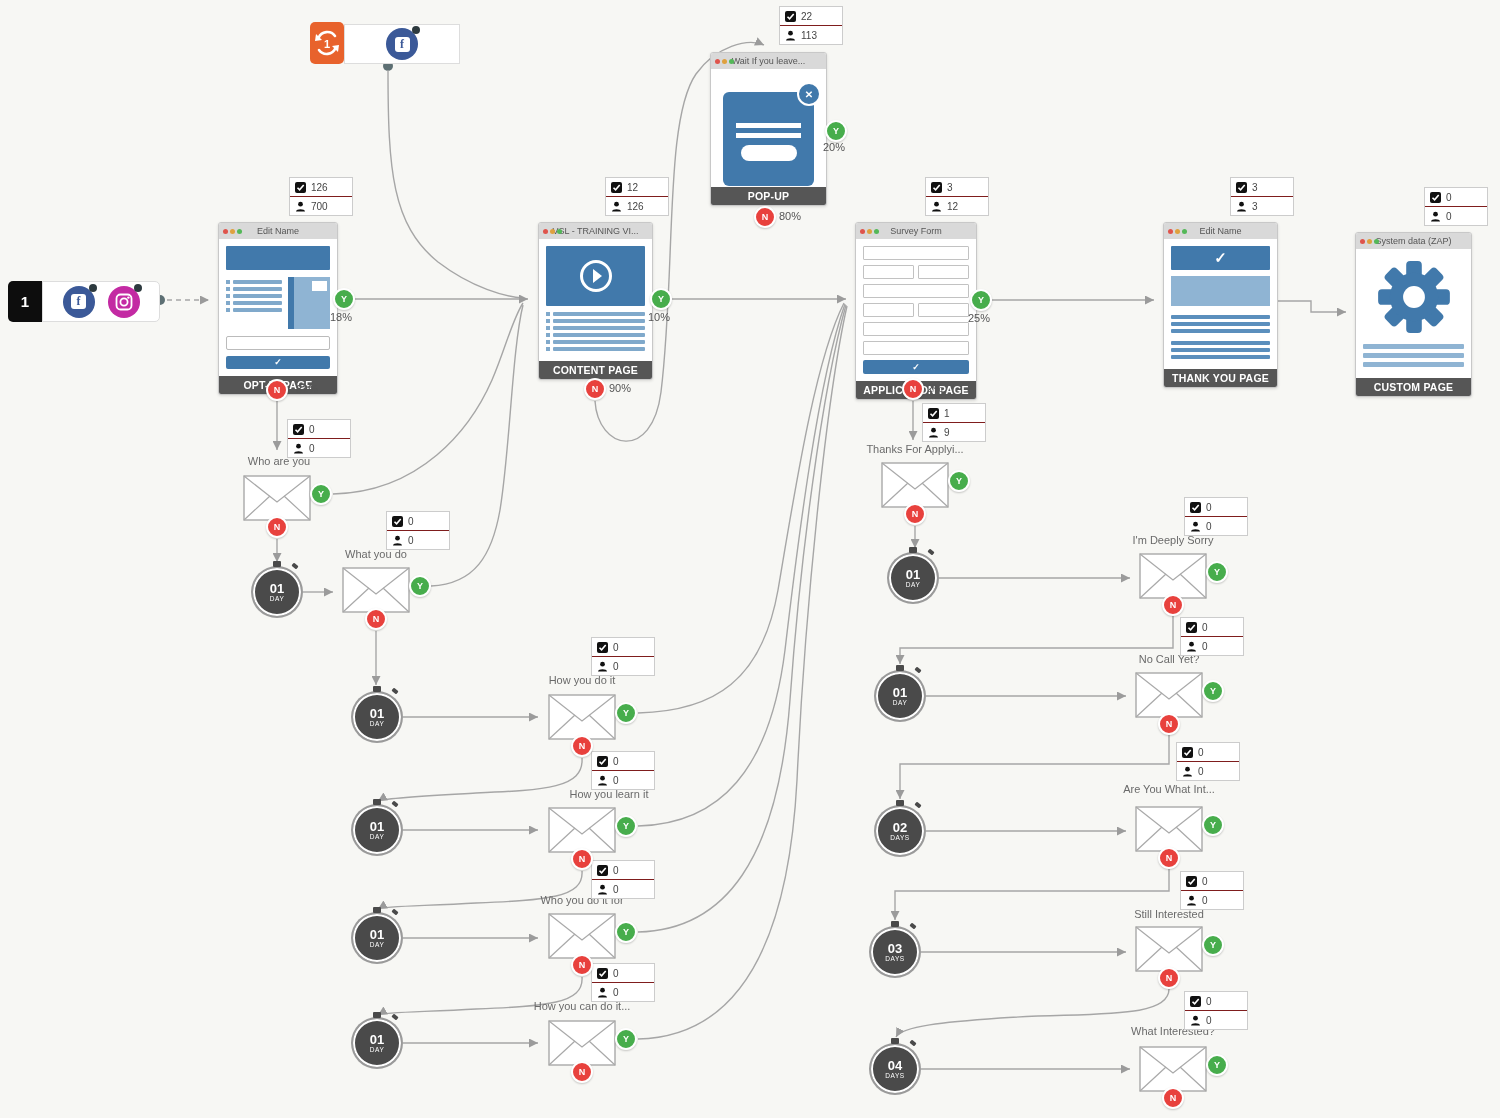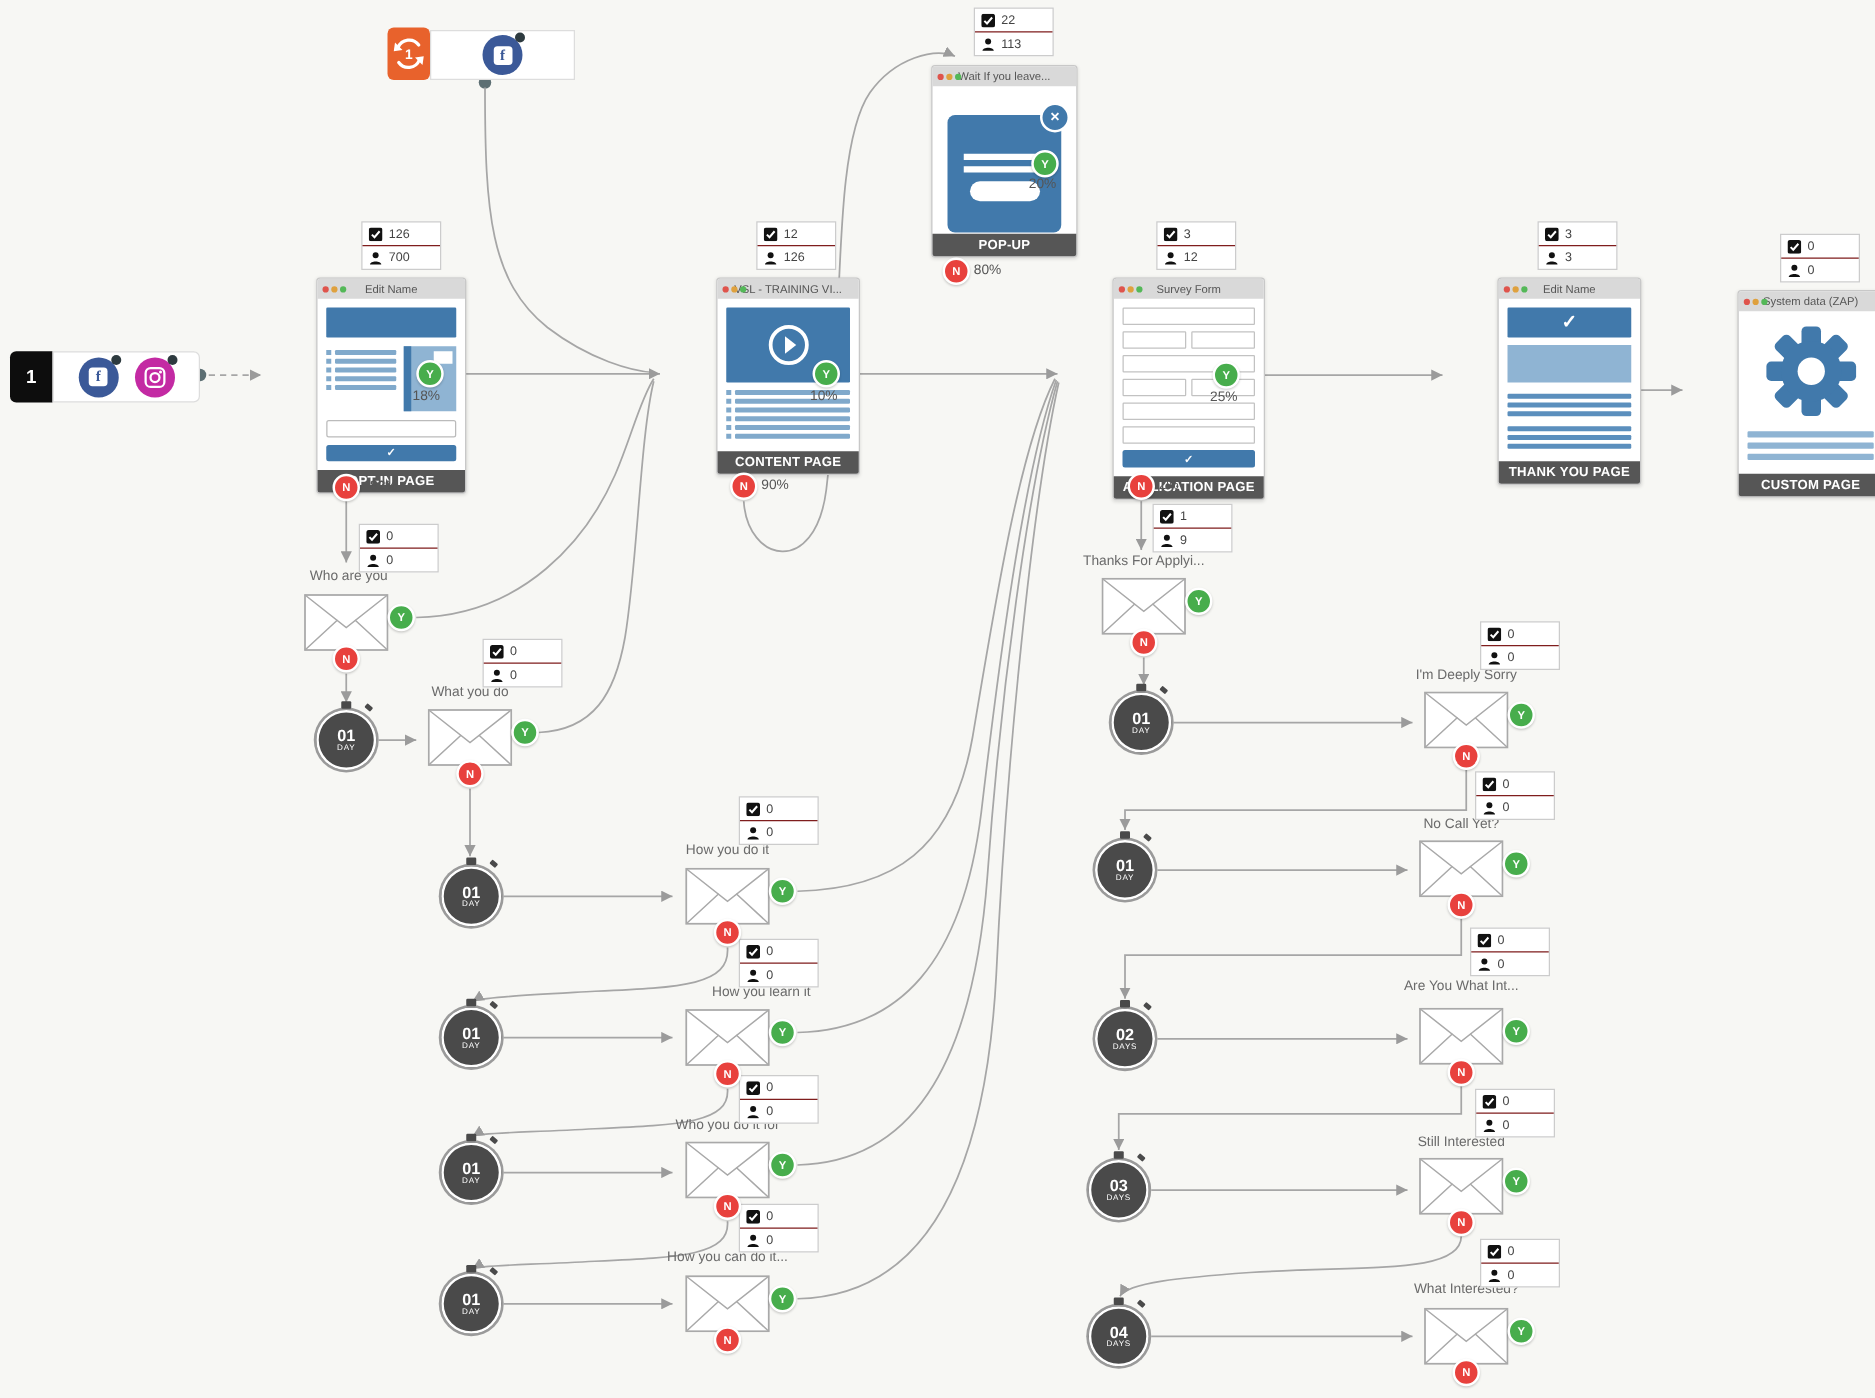--- a/index.html
+++ b/index.html
@@ -2,21 +2,21 @@
 <html><head>
 <meta charset="utf-8">
 <style>
   html,body{margin:0;padding:0;background:#f7f7f4;font-family:"Liberation Sans",sans-serif;}
   #canvas{position:relative;width:1500px;height:1118px;background:#f7f7f4;overflow:hidden;}
   svg.wires{position:absolute;left:0;top:0;z-index:0;}
   .wire{fill:none;stroke:#a6a6a6;stroke-width:1.4;}
   .wire.dashed{stroke-dasharray:5 4;}
 
   
-  .page-node{position:absolute;background:#fff;border:1px solid #c8c8c8;border-radius:3px;z-index:2;box-shadow:0 1px 3px rgba(0,0,0,.12);margin-left:35px;}
+  .page-node{position:absolute;background:#fff;border:1px solid #c8c8c8;border-radius:3px;z-index:2;box-shadow:0 1px 3px rgba(0,0,0,.12);}
   .page-title{position:relative;height:16px;background:#d9d9d9;border-radius:2px 2px 0 0;font-size:9px;color:#555;text-align:center;line-height:16px;white-space:nowrap;overflow:hidden;padding:0 4px;}
   .dots{position:absolute;left:4px;top:6px;display:flex;gap:2px;}
   .dot{width:5px;height:5px;border-radius:50%;display:block;}
   .dot.r{background:#df544c}.dot.y{background:#dfa13e}.dot.g{background:#54b858}
   .page-body{padding:7px;}
   .page-footer{background:#565656;color:#fff;font-weight:bold;font-size:10.5px;text-align:center;padding:3px 1px;border-radius:0 0 2px 2px;letter-spacing:.2px;white-space:nowrap;}
 
   .m-bar{background:#4179ab;border-radius:1px;}
   .bullet-row{display:flex;align-items:center;gap:3px;margin:3px 0;}
   .bullet{width:4px;height:4px;background:#80a9cb;flex:0 0 auto;}

